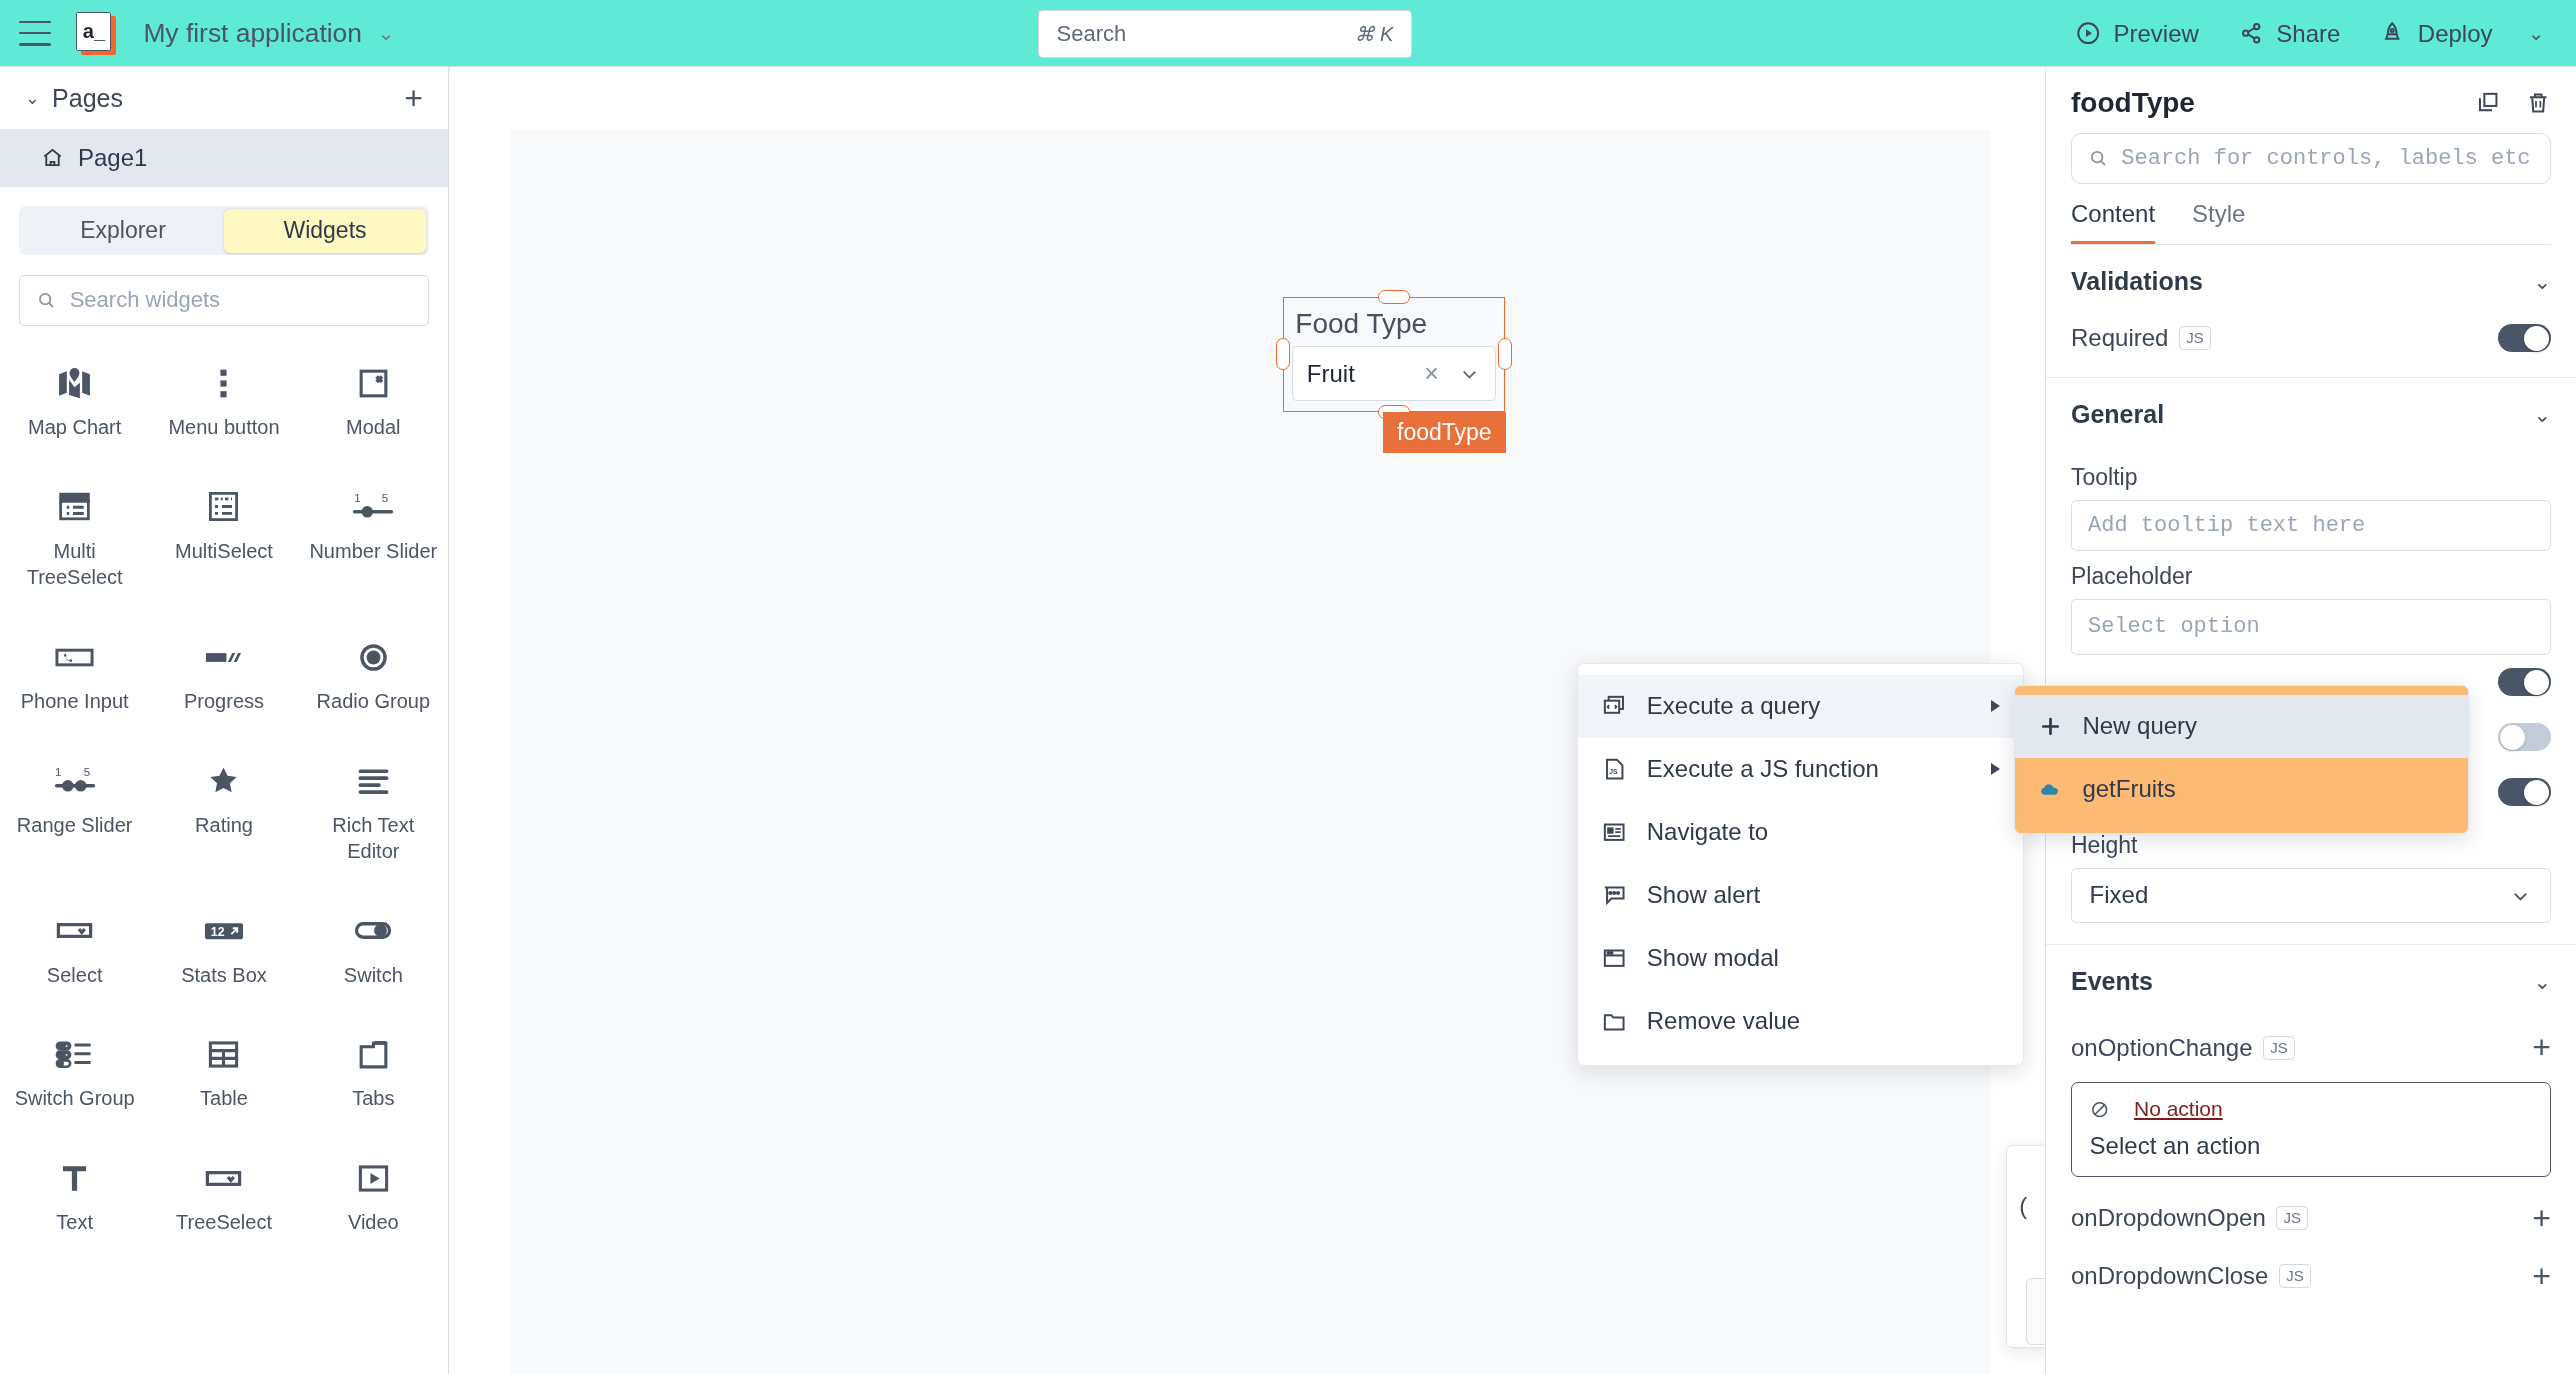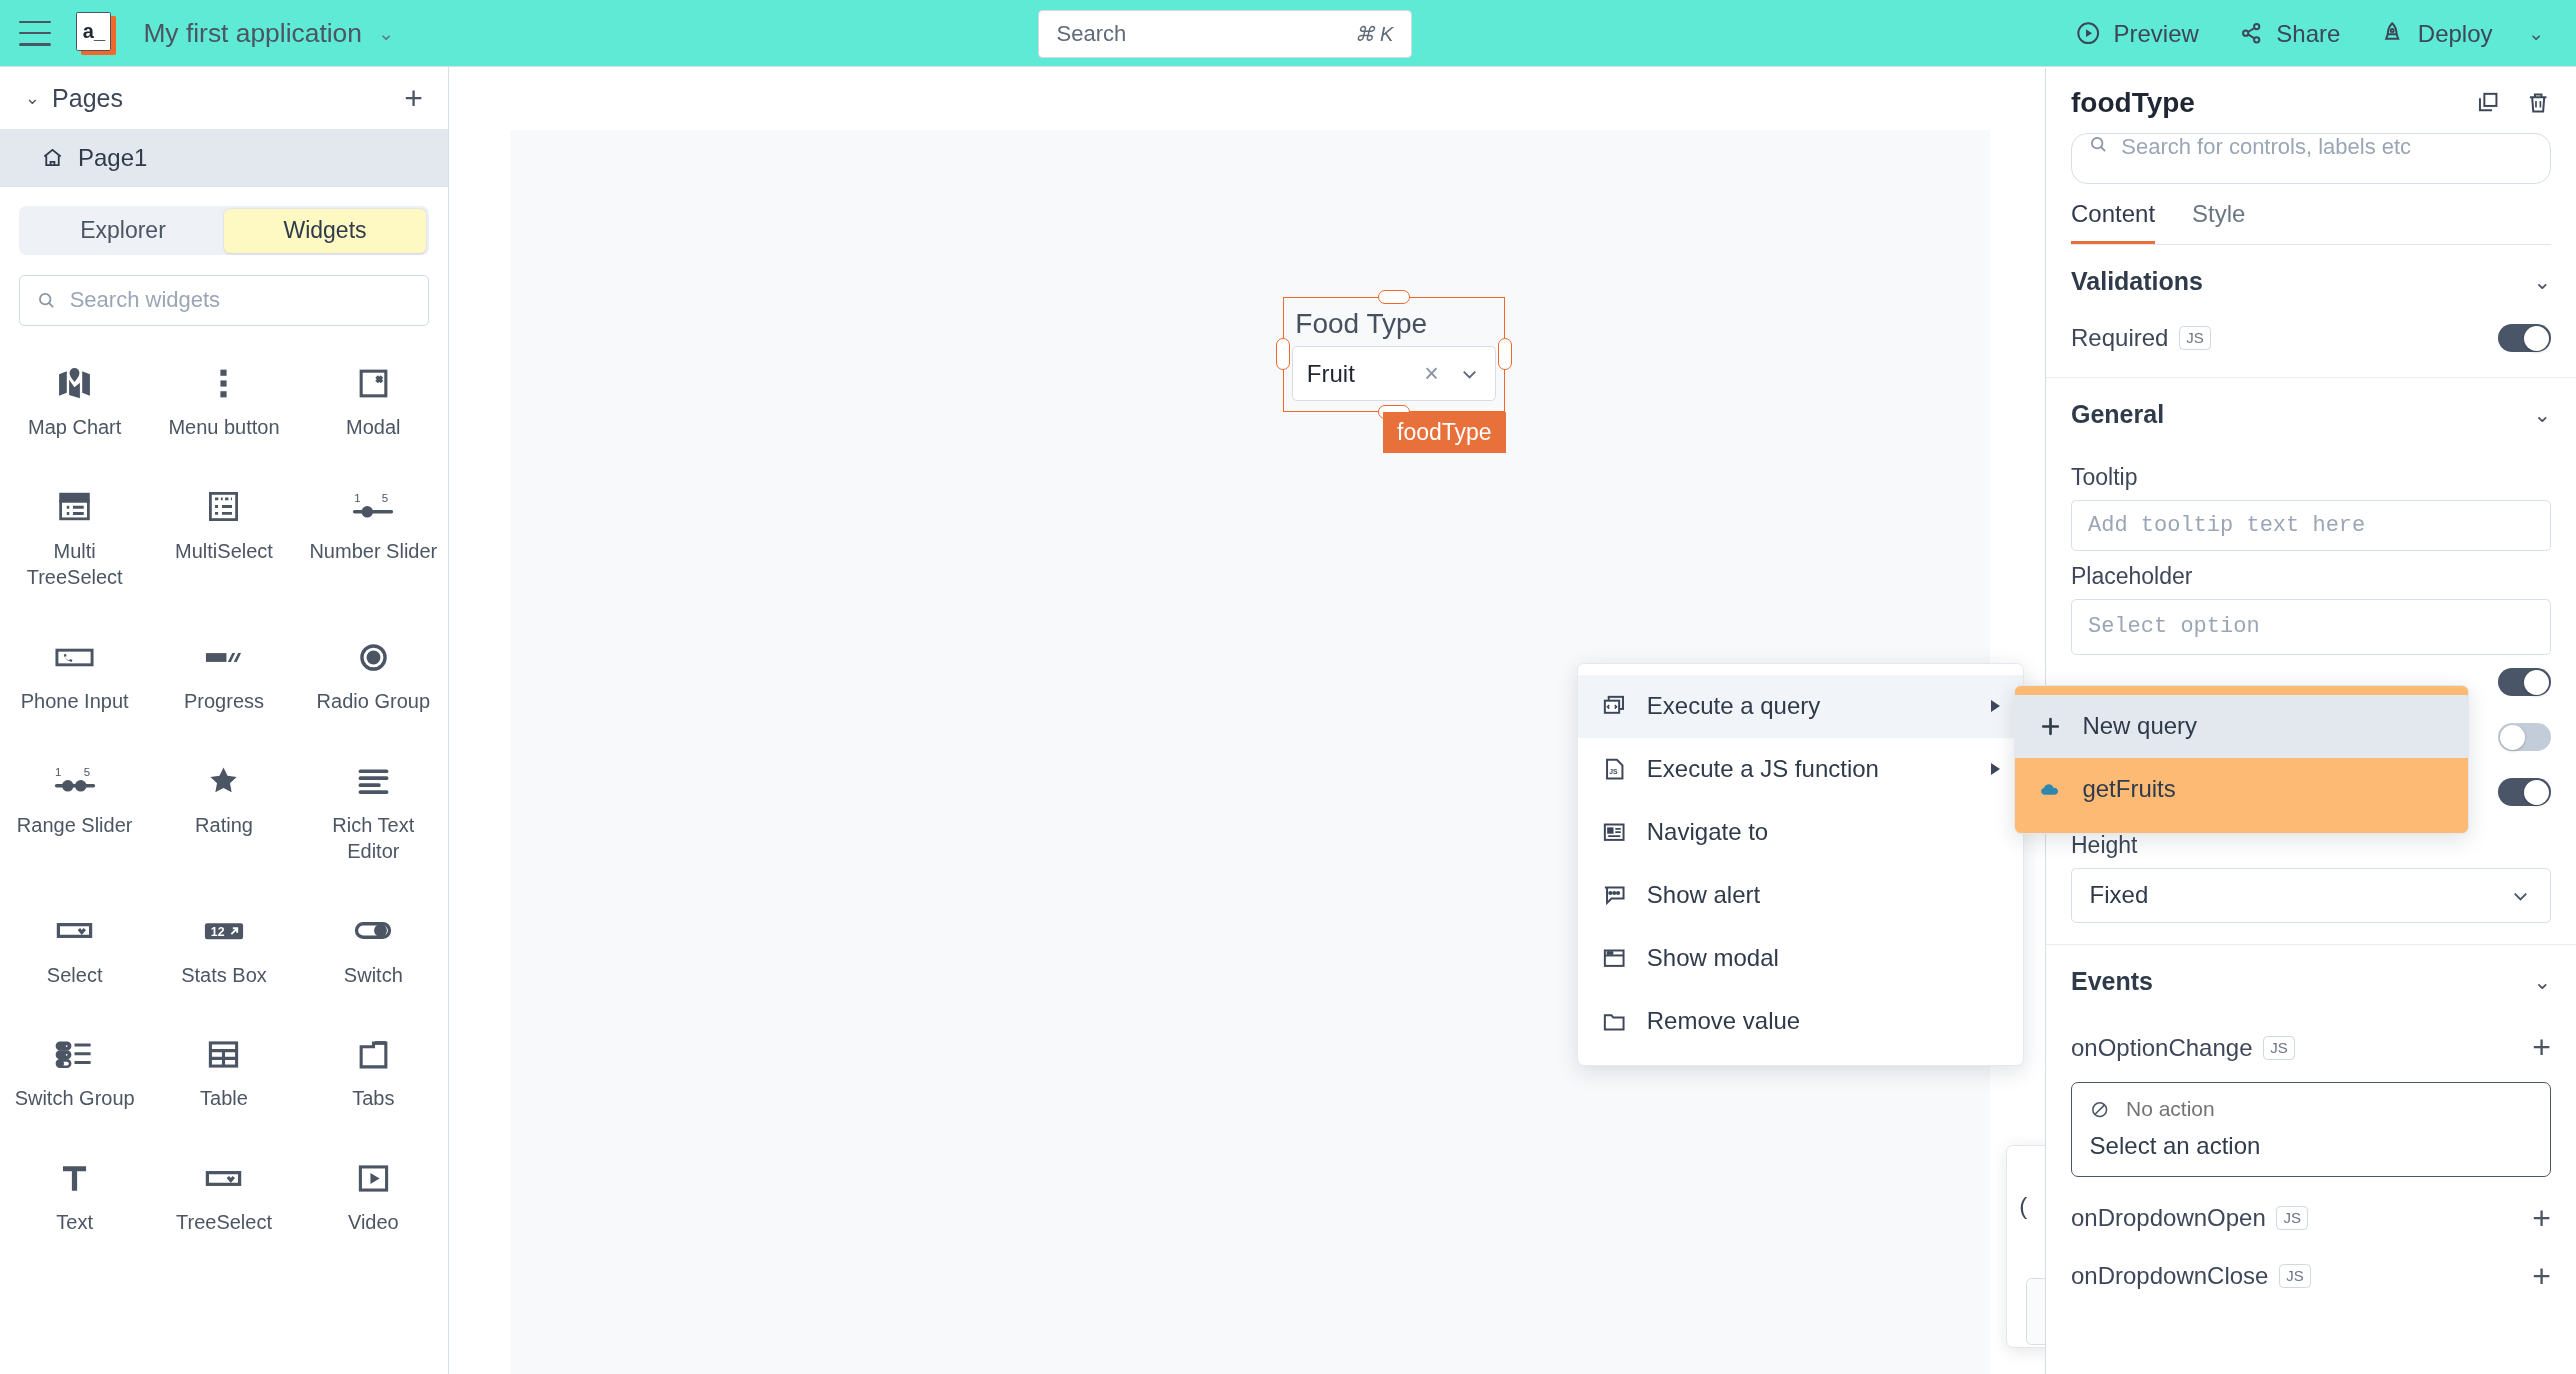--- a/index.html
+++ b/index.html
@@ -141,21 +141,21 @@
 
   
   .rightpanel {
     position: absolute; right: 0; top: 68px; width: 531px; height: 1307px;
     background: #fff; border-left: 0.9px solid #d7dee5; overflow: hidden;
   }
   .rp-head { display: flex; align-items: center; padding: 19.4px 25px 0 25px; gap: 0; }
   .rp-title { font-size: 28px; font-weight: bold; color: #1f2733; flex: 1; }
   .rp-ico { margin-left: 23px; cursor: pointer; }
   .rp-search { margin: 14px 25px 0 25px; height: 51px; border: 0.9px solid #d7dee5;
-    border-radius: 16px; display: flex; padding: 0 16px; gap: 12.3px; cursor: text; }
+    border-radius: 10px; display: flex; align-items: center; padding: 0 16px; gap: 12.3px; cursor: text; font-family: Liberation Mono, monospace; }
   .rp-search .ph { font-size: 22px; color: #9aa6b5; }
   .rp-tabs { margin: 16px 25px 0 25px; display: flex; gap: 37px; border-bottom: 0.9px solid #e1e6ec; }
   .rp-tab { font-size: 24px; color: #6b7684; padding-bottom: 12.3px; cursor: pointer; }
   .rp-tab.active { color: #2f3a4a; border-bottom: 3.5px solid #e8703a; }
 
   .sect { border-bottom: 0.9px solid #e8ecf1; padding: 0 25px; }
   .sect-head { height: 74px; display: flex; align-items: center; cursor: pointer; }
   .sect-head .t { font-size: 25px; font-weight: bold; color: #2f3a4a; flex: 1; }
   .sect-head .chev { color: #4b5563; font-size: 21px; }
   .row { display: flex; align-items: center; min-height: 58px; }
@@ -174,21 +174,21 @@
     display: flex; align-items: center; padding: 0 16px; cursor: text; }
   .txtfield .ph { font-size: 22px; color: #9aa6b5; font-family: "Liberation Mono", monospace; }
   .selfield { height: 55px; border: 0.9px solid #d7dee5; border-radius: 5.3px;
     display: flex; align-items: center; padding: 0 17.6px; cursor: pointer; margin-bottom: 21px; }
   .selfield .v { font-size: 24px; color: #2f3a4a; flex: 1; }
   .evt-row { display: flex; align-items: center; min-height: 58px; }
   .evt-row .lbl { font-size: 24px; color: #3d4759; flex: 1; display: flex; align-items: center; gap: 10.6px; }
   .evt-plus { font-size: 32px; color: #4b5563; font-weight: 300; cursor: pointer; line-height: 23px; }
   .action-box { border: 0.9px solid #4a5568; border-radius: 7px; padding: 14px 17.6px 16px 17.6px;
     margin: 5.3px 0 12.3px 0; cursor: pointer; }
-  .action-box .r1 { font-size: 21px; color: #737373; display: flex; align-items: center; gap: 17px; }
+  .action-box .r1 { font-size: 21px; color: #7f1d1d; display: flex; align-items: center; gap: 25px; text-decoration: underline; }
   .action-box .r2 { font-size: 24px; color: #2f3a4a; margin-top: 10.6px; }
 </style>
 </head>
 <body>
 
 <div class="app">
 
   <div class="topbar">
     <div class="hamburger">
       <span></span>

